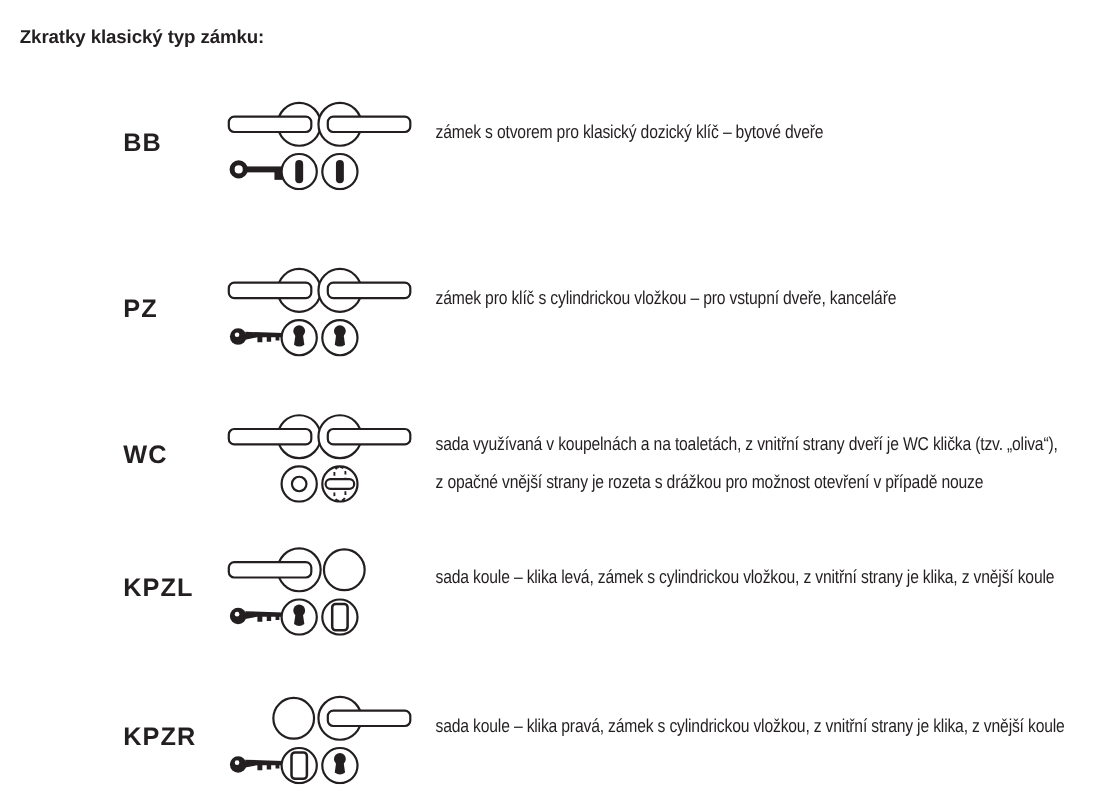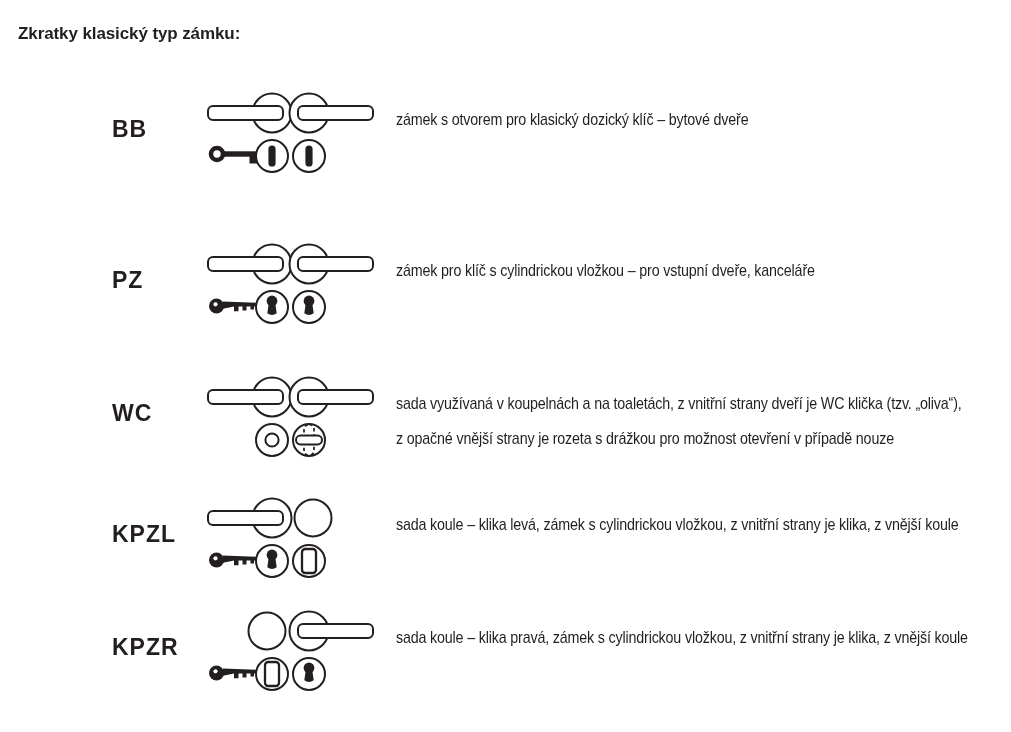--- a/index.html
+++ b/index.html
@@ -136,21 +136,21 @@
           <path class="fl" d="M63.8 61 L62.3 71.3 Q67 74.8 71.7 71.3 L70.2 61 Z"></path>
         </g>
         <g>
           <circle cx="104" cy="65" r="16" class="ln"></circle>
           <rect x="97" y="53" width="14" height="24" rx="3.2" class="ln" style="stroke-width:2.3"></rect>
         </g>
       </svg></div>
   <div class="desc">sada koule – klika levá, zámek s cylindrickou vložkou, z vnitřní strany je klika, z vnější koule</div>
 </div>
 
-<div class="row" style="top:609px">
+<div class="row" style="top:631px">
   <div class="code">KPZR</div>
   <div class="icons"><svg width="172" height="82" viewBox="0 0 172 82">
         <g>
           <circle cx="62" cy="22" r="18.5" class="ln"></circle>
         </g>
         <g>
           <circle cx="104" cy="22" r="19.5" class="ln"></circle>
           <rect x="93" y="15" width="75" height="14" rx="5" class="ln"></rect>
         </g>
         <g>

